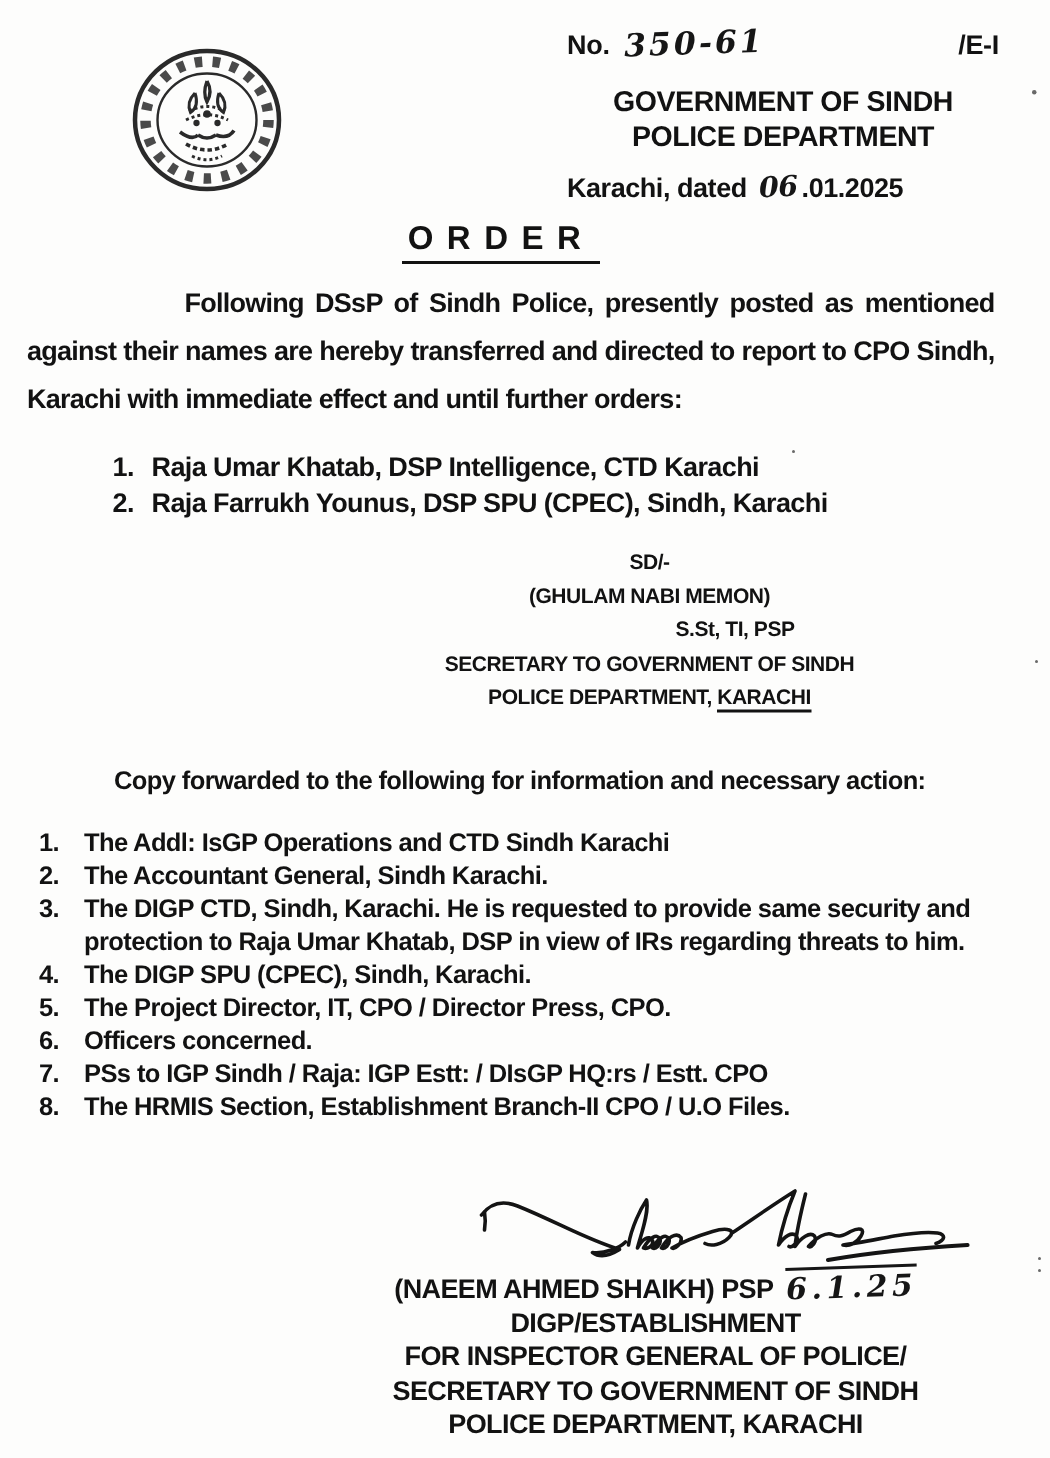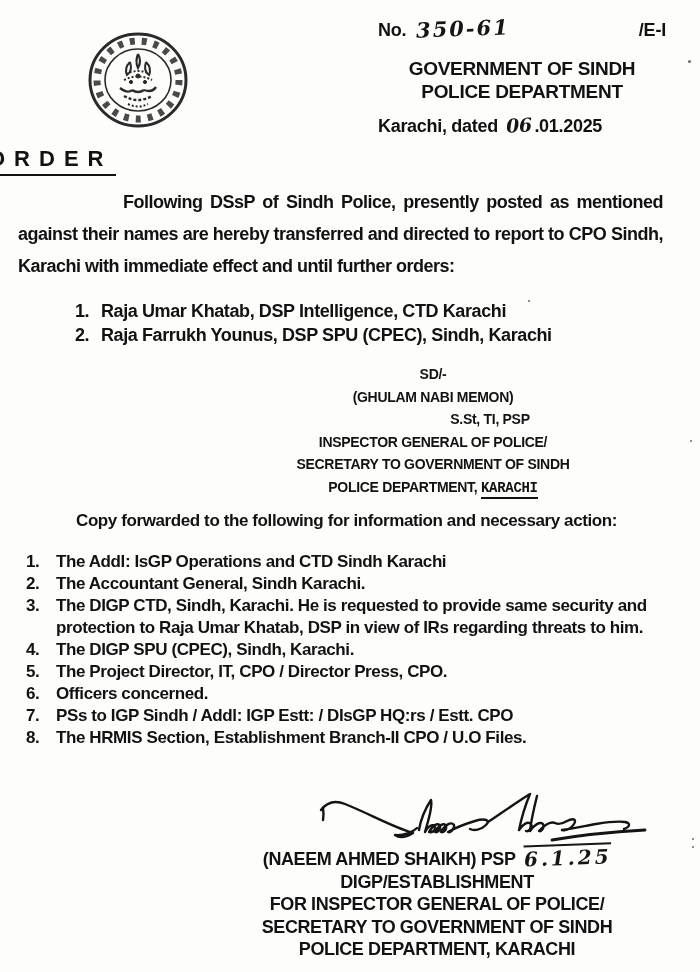--- a/index.html
+++ b/index.html
@@ -26,21 +26,21 @@
   .hand-ref{font-size:21px;margin-left:10px;transform:rotate(-2deg);letter-spacing:2px;}
   .no-spacer{flex:1;}
   .org{
     text-align:center;font-size:19px;font-weight:700;
     letter-spacing:-0.3px;line-height:23px;margin-top:16px;
   }
   .date-line{margin-top:11px;font-size:18px;font-weight:700;letter-spacing:-0.3px;white-space:nowrap;}
   .hand-date{font-size:19px;padding:0 3px;display:inline-block;transform:rotate(-3deg);}
 
   
-  #order-wrap{left:0;top:146px;width:700px;}
+  #order-wrap{left:0;top:146px;width:700px;text-align:center;}
   #order-heading{
     display:inline-block;transform:translateX(-16px);
     font-size:22px;font-weight:700;letter-spacing:9px;
     border-bottom:2.5px solid #121212;padding:0 4px 2px 4px;
   }
 
   
   #body-para{
     left:18px;top:186px;width:645px;
     font-size:18px;font-weight:700;letter-spacing:-0.5px;
@@ -49,21 +49,21 @@
 
   
   #transfer-list{left:75px;top:299px;width:580px;font-size:18px;font-weight:700;letter-spacing:-0.4px;}
   #transfer-list .li{display:flex;line-height:24px;}
   #transfer-list .num{width:26px;flex:0 0 26px;}
 
   
   #sig1{left:253px;top:363px;width:360px;text-align:center;
         font-size:14px;font-weight:700;letter-spacing:-0.3px;line-height:22.5px;}
   #sig1 .honors{text-indent:114px;}
-  .u{border-bottom:2px solid #121212;padding-bottom:1px;font-family:Liberation Mono, monospace;}
+  .u{border-bottom:2px solid #121212;padding-bottom:1px;}
 
   
   #copy-intro{left:76px;top:511px;width:600px;
         font-size:17px;font-weight:700;letter-spacing:-0.4px;}
   #copy-list{left:26px;top:551px;width:645px;
         font-size:17px;font-weight:700;letter-spacing:-0.4px;}
   #copy-list .li{display:flex;line-height:22px;}
   #copy-list .num{width:30px;flex:0 0 30px;}
   #copy-list .txt{flex:1;}
 
@@ -130,21 +130,20 @@
   <div class="li">
     <span class="num">2.</span>
     <span class="txt">Raja Farrukh Younus, DSP SPU (CPEC), Sindh, Karachi</span>
   </div>
 </div>
 
 <div id="sig1" class="abs">
   <div>SD/-</div>
   <div>(GHULAM NABI MEMON)</div>
   <div class="honors">S.St, TI, PSP</div>
-  <div>INSPECTOR GENERAL OF POLICE/</div>
   <div>SECRETARY TO GOVERNMENT OF SINDH</div>
   <div><span>POLICE DEPARTMENT, </span><span class="u">KARACHI</span></div>
 </div>
 
 <div id="copy-intro" class="abs">Copy forwarded to the following for information and necessary action:</div>
 
 <div id="copy-list" class="abs">
   <div class="li">
     <span class="num">1.</span>
     <span class="txt">The Addl: IsGP Operations and CTD Sindh Karachi</span>
@@ -164,21 +163,21 @@
   <div class="li">
     <span class="num">5.</span>
     <span class="txt">The Project Director, IT, CPO / Director Press, CPO.</span>
   </div>
   <div class="li">
     <span class="num">6.</span>
     <span class="txt">Officers concerned.</span>
   </div>
   <div class="li">
     <span class="num">7.</span>
-    <span class="txt">PSs to IGP Sindh / Addl: IGP Estt: / DIsGP HQ:rs / Estt. CPO</span>
+    <span class="txt">PSs to IGP Sindh / Raja: IGP Estt: / DIsGP HQ:rs / Estt. CPO</span>
   </div>
   <div class="li">
     <span class="num">8.</span>
     <span class="txt">The HRMIS Section, Establishment Branch-II CPO / U.O Files.</span>
   </div>
 </div>
 
 <svg id="signature-svg" class="abs" viewBox="0 0 345 62" aria-hidden="true">
   <g stroke="#141414" fill="none" stroke-width="2.4" stroke-linecap="round" stroke-linejoin="round">
     <path d="M8 20 q1 6 0 12"></path>

